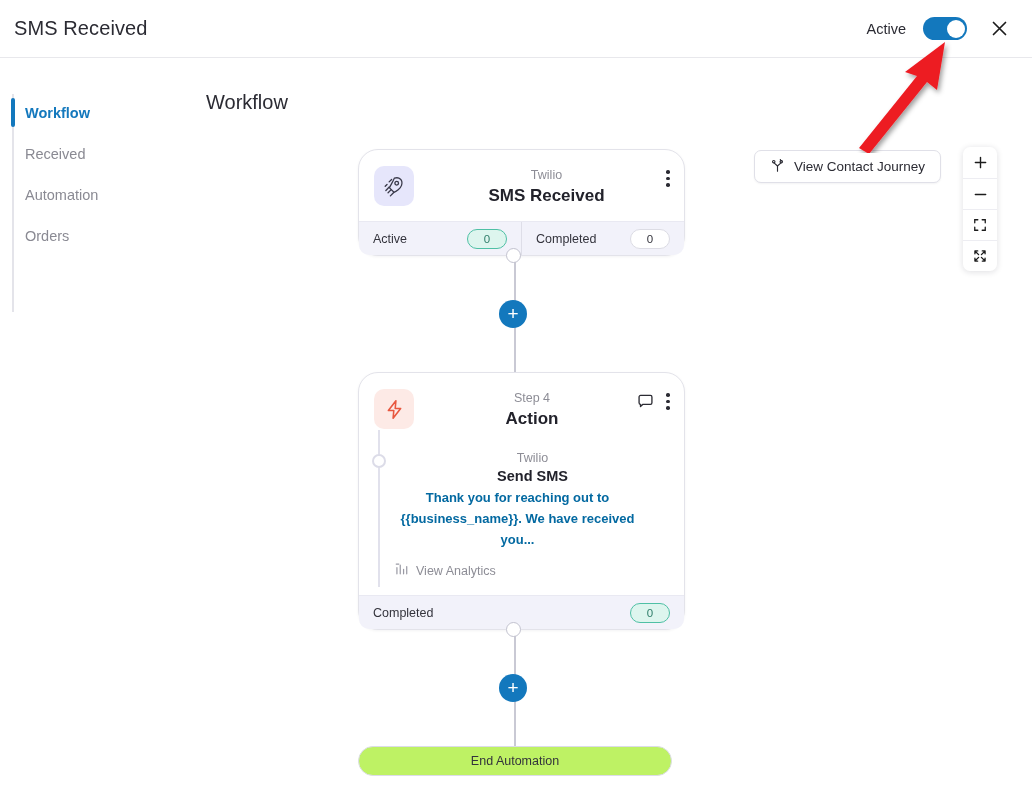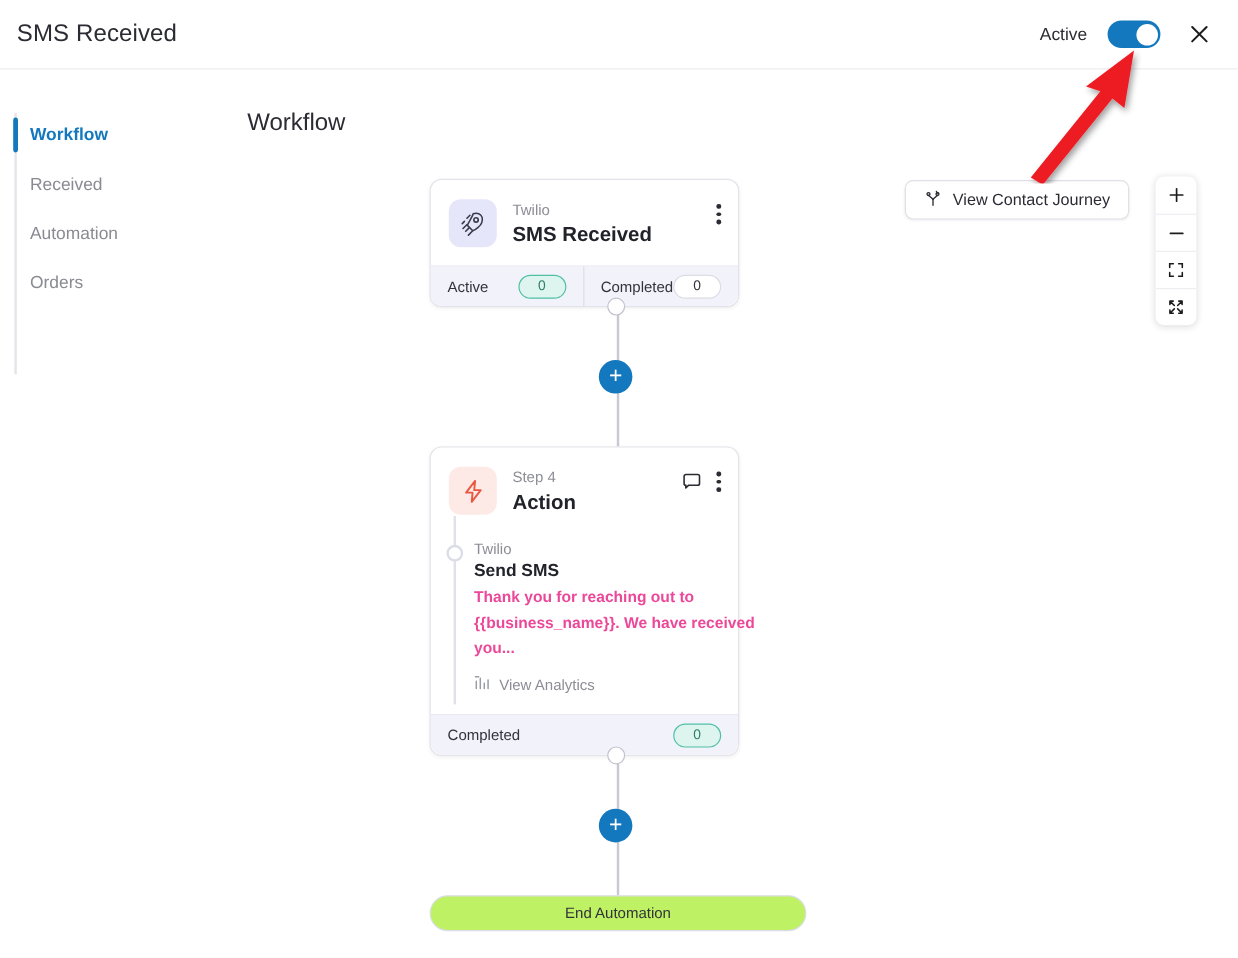--- a/index.html
+++ b/index.html
@@ -2,21 +2,21 @@
 <html><head>
 <meta charset="utf-8">
 <style>
   * { box-sizing: border-box; margin: 0; padding: 0; }
   html, body {
     width: 1032px; height: 798px;
     font-family: "Liberation Sans", sans-serif;
     background: #ffffff;
     overflow: hidden;
   }
-  .app { position: relative; width: 1032px; height: 798px; background: #ffffff; }
+  .app { position: relative; width: 1032px; height: 798px; background: #ffffff; text-align: center; }
 
   
   .header {
     position: absolute; top: 0; left: 0; width: 1032px; height: 58px;
     background: #ffffff; border-bottom: 1px solid #e8e8ec;
     display: flex; align-items: center; justify-content: space-between;
     padding: 0 18px 0 14px;
   }
   .header-title {
     font-size: 20px; color: #2b2b33; font-weight: 400; letter-spacing: .1px;
@@ -62,22 +62,22 @@
   }
   .canvas-title {
     position: absolute; left: 21px; top: 33px;
     font-size: 20px; color: #2b2b33; font-weight: 400;
   }
 
   
   .flow { position: absolute; left: 173px; top: 91px; width: 314px; }
 
   .node {
-    width: 258px; background: #ffffff;
-    border: 1px solid #e3e3ea; border-radius: 10px;
+    width: 327px; background: #ffffff;
+    border: 1px solid #e3e3ea; border-radius: 20px;
     box-shadow: 0 1px 3px rgba(20,20,40,.05);
     position: relative;
   }
   .node-head { display: flex; align-items: flex-start; padding: 16px 14px 14px 15px; }
   .node-icon {
     width: 40px; height: 40px; border-radius: 10px; flex: none;
     display: flex; align-items: center; justify-content: center;
   }
   .node-icon.trigger { background: #e6e6fb; }
   .node-icon.action  { background: #fdeae6; }
@@ -112,21 +112,21 @@
     position: absolute; left: 19px; top: -14px; bottom: 8px;
     width: 2px; background: #e1e1ec;
   }
   .body-dot {
     position: absolute; left: 13px; top: 10px;
     width: 14px; height: 14px; border-radius: 50%;
     background: #ffffff; border: 2px solid #dcdce8;
   }
   .body-sub { font-size: 12.5px; color: #8d8d96; line-height: 17px; }
   .body-title { font-size: 14.5px; color: #22222b; font-weight: 700; margin-top: 1px; }
-  .body-text { font-size: 13px; color: #ec4899; line-height: 21px; margin-top: 3px; font-weight: 600; width: 245px; }
+  .body-text { font-size: 13px; color: #0369a1; line-height: 21px; margin-top: 3px; font-weight: 600; width: 245px; }
   .body-link {
     display: flex; align-items: center; gap: 7px; margin-top: 12px;
     font-size: 12.5px; color: #8d8d96; cursor: pointer;
   }
 
   
   .conn { position: relative; width: 314px; display: flex; justify-content: center; }
   .conn-line { position: absolute; left: 156px; top: 0; bottom: 0; width: 1.5px; background: #c9c9d4; }
   .conn-node-dot {
     position: absolute; left: 148px; top: -8px;

